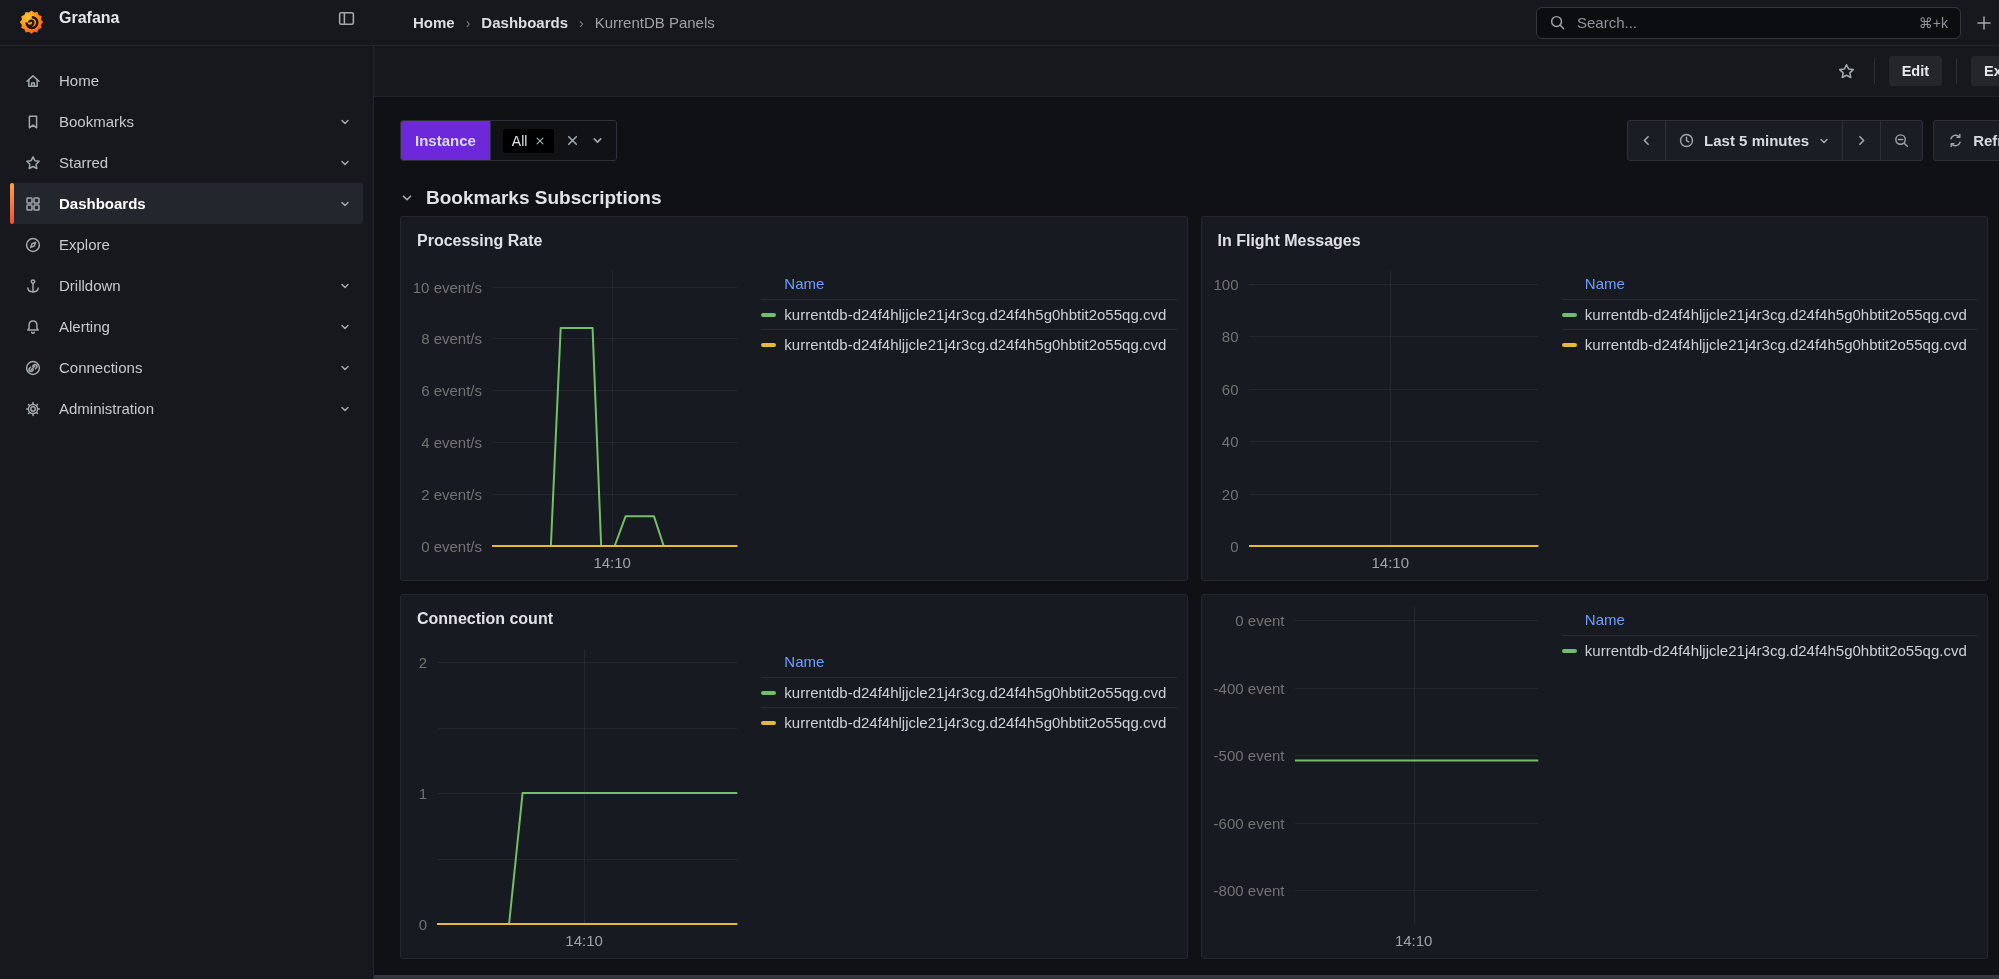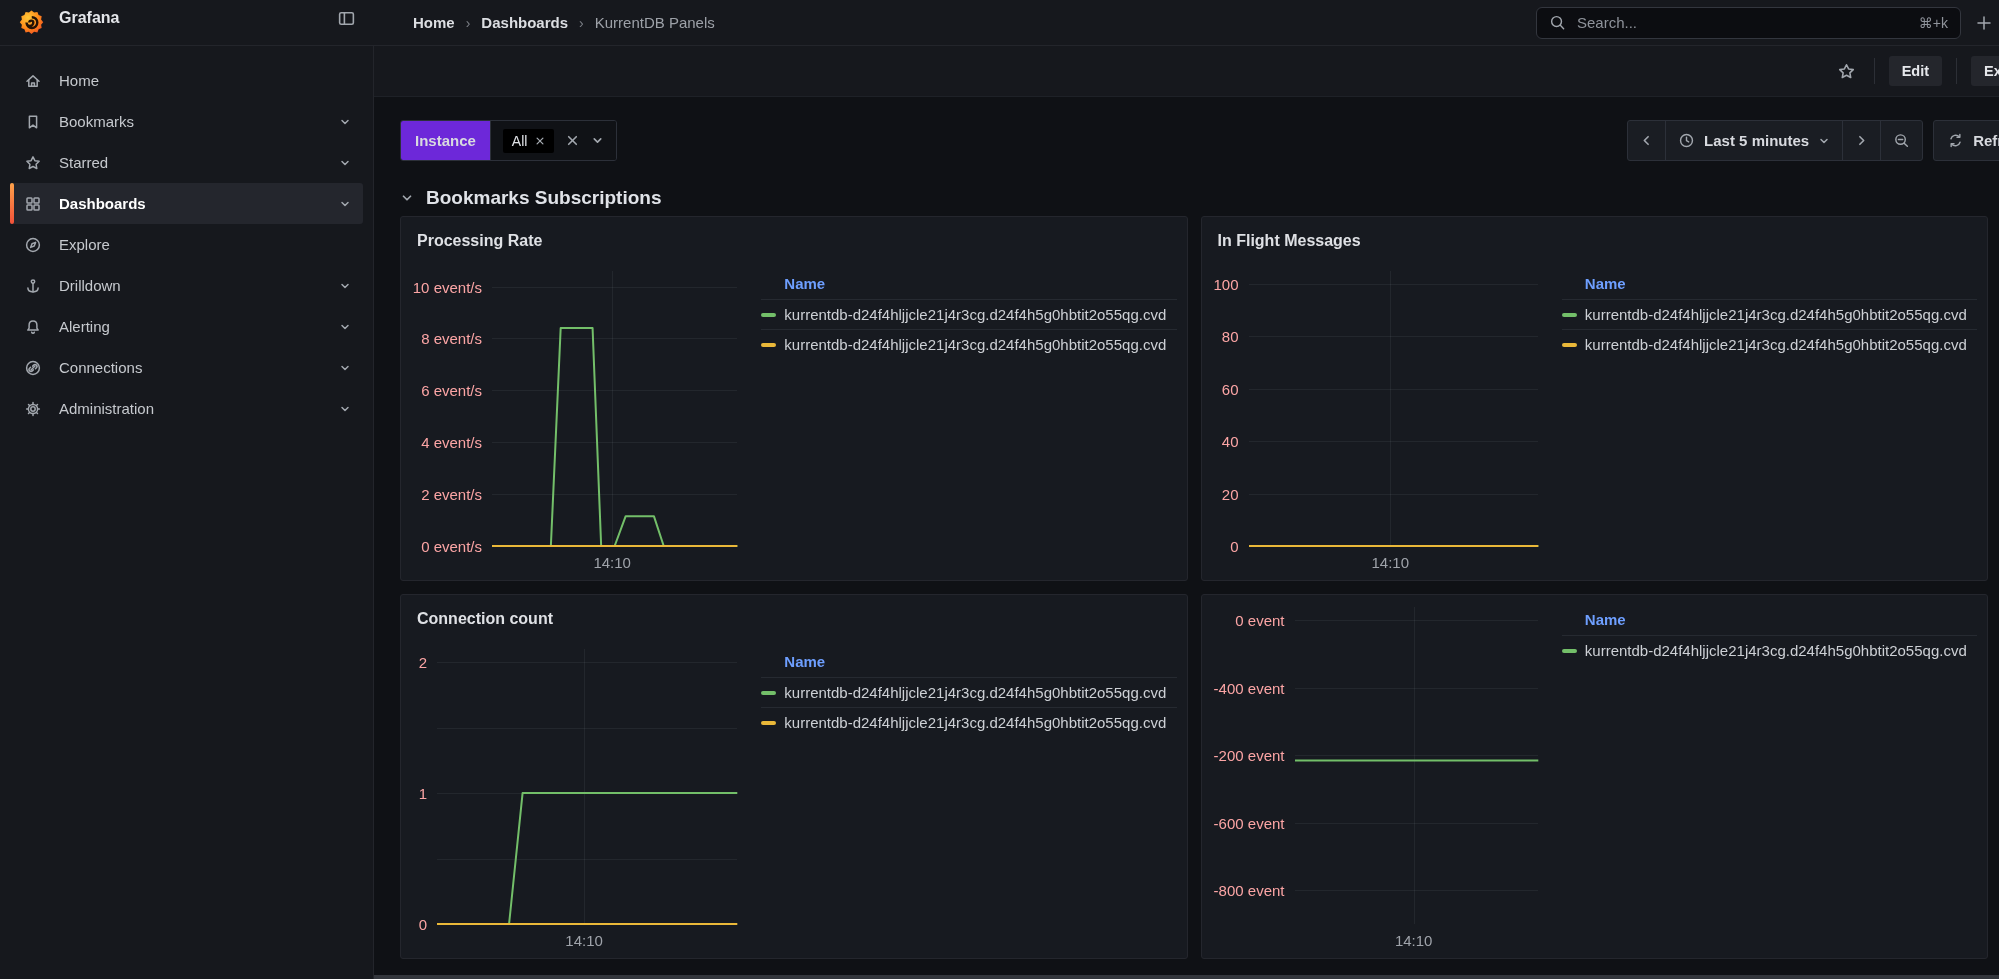--- a/index.html
+++ b/index.html
@@ -67,30 +67,30 @@
   .section-title{font-size:19px;font-weight:700;color:#e0e3e8}
 
   .grid{margin-top:7px;display:grid;grid-template-columns:1fr 1fr;gap:13px}
   .panel{height:365px;background:#171a20;border:1px solid #24262d;border-radius:3px;display:flex;
     flex-direction:column;box-sizing:border-box;min-width:0}
   .panel-header{height:36px;flex:none;display:flex;align-items:center;gap:9px;padding:6px 16px 0;cursor:pointer}
   .panel-title{font-size:16px;font-weight:700;color:#dfe1e5}
   .panel-body{flex:1;display:flex;padding:4px 10px 8px 12px;min-height:0;min-width:0}
   .chart-region{width:43%;flex:none;position:relative;cursor:crosshair}
   .ylabels{position:absolute}
-  .ytick{position:absolute;right:0;transform:translateY(-50%);color:#fca5a5;font-size:15px;white-space:nowrap}
+  .ytick{position:absolute;right:0;transform:translateY(-50%);color:#737373;font-size:15px;white-space:nowrap}
   .plot{position:absolute}
   .grid-h{position:absolute;left:0;right:0;height:1px;background:rgba(204,212,224,0.07)}
   .grid-v{position:absolute;top:0;bottom:0;width:1px;background:rgba(204,212,224,0.07)}
   .plot svg{position:absolute;left:0;top:0;width:100%;height:100%;overflow:visible}
   .xaxis{position:absolute;bottom:0}
   .xtick{position:absolute;bottom:1px;transform:translateX(-50%);color:#9fa3aa;font-size:15px}
 
   .legend{flex:1;min-width:0;padding:12px 0 0 20px;overflow:hidden}
-  .legend-header{color:#6e9fff;font-weight:700;font-size:15px;padding-left:23px;margin-bottom:7px;cursor:pointer}
+  .legend-header{color:#6e9fff;font-weight:400;font-size:15px;padding-left:23px;margin-bottom:7px;cursor:pointer}
   .legend-row{display:flex;align-items:center;gap:8px;height:29px;border-top:1px solid rgba(204,212,224,0.09);
     white-space:nowrap;overflow:hidden;cursor:pointer}
   .marker{width:15px;height:4px;border-radius:2px;flex:none}
   .legend-text{font-size:15px;color:#cdd0d5;overflow:hidden;text-overflow:clip}
 
   .bottom-strip{position:absolute;left:0;right:0;bottom:0;height:5px;background:#33363c}
 </style>
 </head>
 <body>
 
@@ -466,21 +466,21 @@
               </div>
             </div>
           </div>
 
           <div class="panel">
             <div class="panel-body">
               <div class="chart-region">
                   <div class="ylabels" style="left: 0px; width: 71px; top: 8px; bottom: 26px;">
                     <div class="ytick" style="top: 4.25532%;">0 event</div>
                     <div class="ytick" style="top: 25.5319%;">-400 event</div>
-                    <div class="ytick" style="top: 46.8085%;">-200 event</div>
+                    <div class="ytick" style="top: 46.8085%;">-500 event</div>
                     <div class="ytick" style="top: 68.0851%;">-600 event</div>
                     <div class="ytick" style="top: 89.3617%;">-800 event</div>
                   </div>
                   <div class="plot" style="inset: 8px 4px 26px 81px;">
                     <div class="grid-h" style="top: 4.25532%;"></div>
                     <div class="grid-h" style="top: 25.5319%;"></div>
                     <div class="grid-h" style="top: 46.8085%;"></div>
                     <div class="grid-h" style="top: 68.0851%;"></div>
                     <div class="grid-h" style="top: 89.3617%;"></div>
                     <div class="grid-v" style="left: 49%;"></div>

